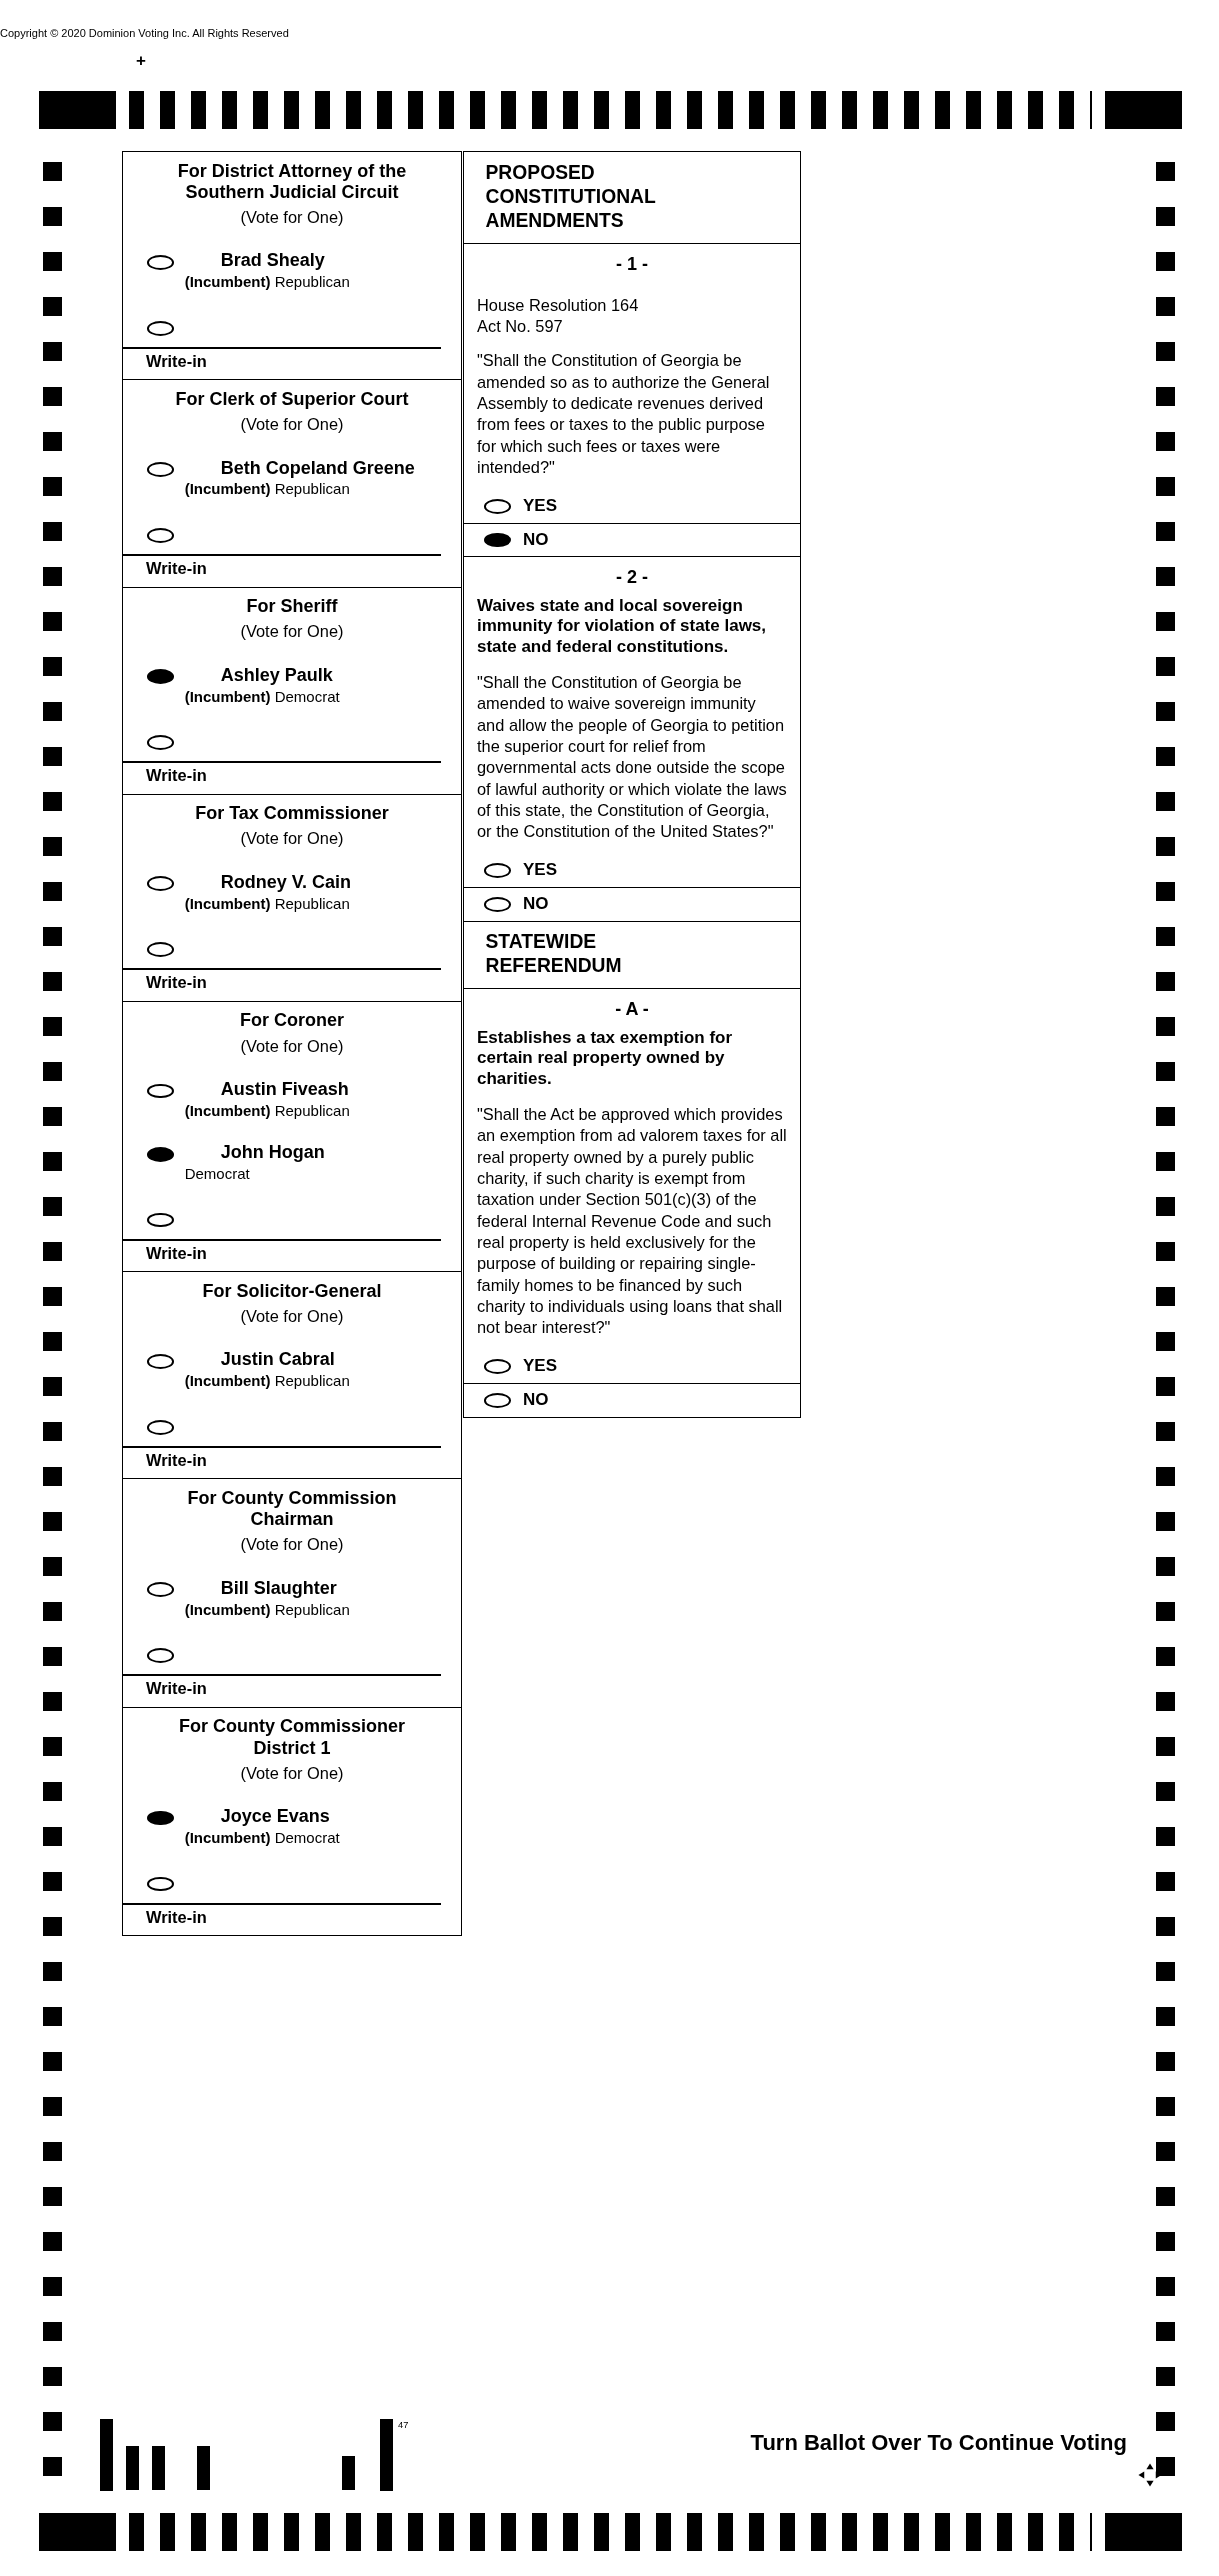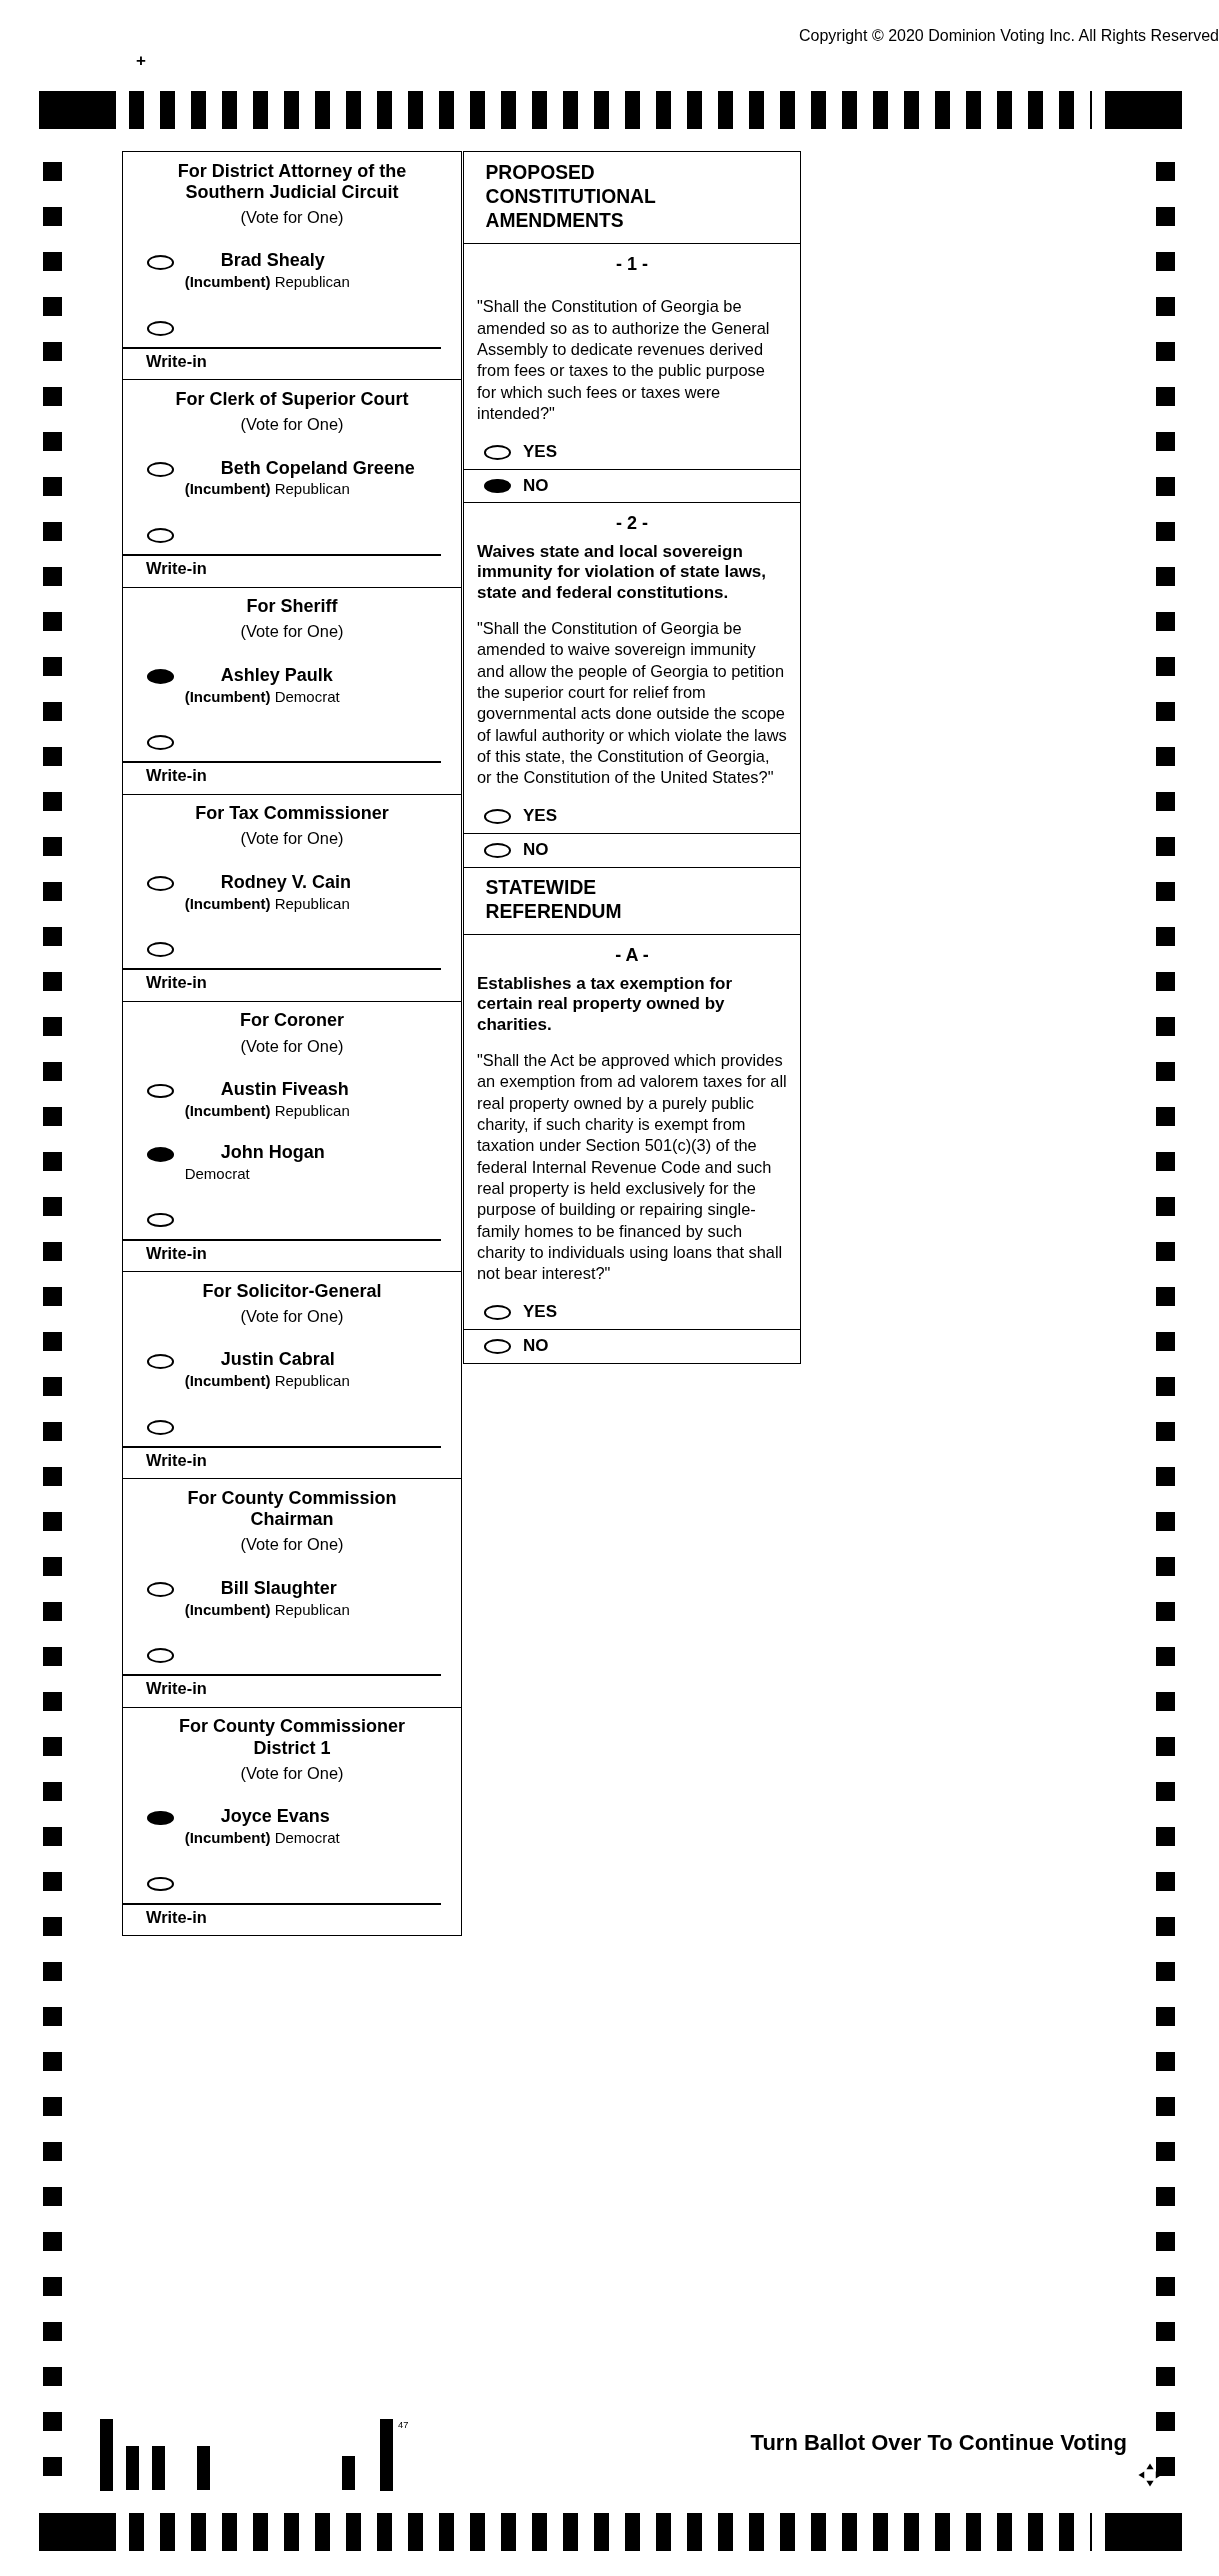--- a/index.html
+++ b/index.html
@@ -1,21 +1,21 @@
 <!DOCTYPE html>
 <html style="font-size:11.4px"><head>
 <meta charset="utf-8">
 <style>
   html,body { margin:0; padding:0; }
   body {
     width:1219px; height:2576px; position:relative; background:#fff; color:#000;
     font-family:"Liberation Sans","DejaVu Sans",sans-serif; overflow:hidden;
   }
   
-  .copyright { position:absolute; top:27px; left:0; width:100%; text-align:right; font-size:16px; }
+  .copyright { position:absolute; top:27px; left:0; width:100%; text-align:left; font-size:11px; }
   .plus-mark { position:absolute; left:136px; top:51px; font-size:17px; font-weight:bold; }
   .tm-band { position:absolute; left:39px; right:37px; height:38px; display:flex; }
   .tm-band.top { top:91px; }
   .tm-band.bottom { top:2513px; }
   .tm-block { width:77px; height:100%; background:#000; flex:none; }
   .tm-bars { flex:1; margin:0 13px; background:repeating-linear-gradient(to right,#000 0 15px,transparent 15px 31px); }
   .tm-col { position:absolute; top:162px; height:2333px; width:19.3px;
             background:repeating-linear-gradient(to bottom,#000 0 19.3px,transparent 19.3px 45px); }
   .tm-col.left { left:43px; }
   .tm-col.right { left:1156px; }
@@ -232,20 +232,24 @@
     </div>
   </div>
 <div class="ballot-col right-col">
     <div class="section sec-header">
       <div class="sec-header-line">PROPOSED</div>
       <div class="sec-header-line">CONSTITUTIONAL</div>
       <div class="sec-header-line">AMENDMENTS</div>
     </div>
     <div class="section measure">
       <div class="m-number">- 1 -</div>
+      <div class="m-refs">
+        <div class="m-ref">House Resolution 164</div>
+        <div class="m-ref">Act No. 597</div>
+      </div>
       <div class="m-question">"Shall the Constitution of Georgia be amended so as to authorize the General Assembly to dedicate revenues derived from fees or taxes to the public purpose for which such fees or taxes were intended?"</div>
       <div class="opt-group">
         <div class="opt-row">
           <span class="oval"></span>
           <span class="opt-label">YES</span>
         </div>
         <div class="opt-row">
           <span class="oval filled"></span>
           <span class="opt-label">NO</span>
         </div>

